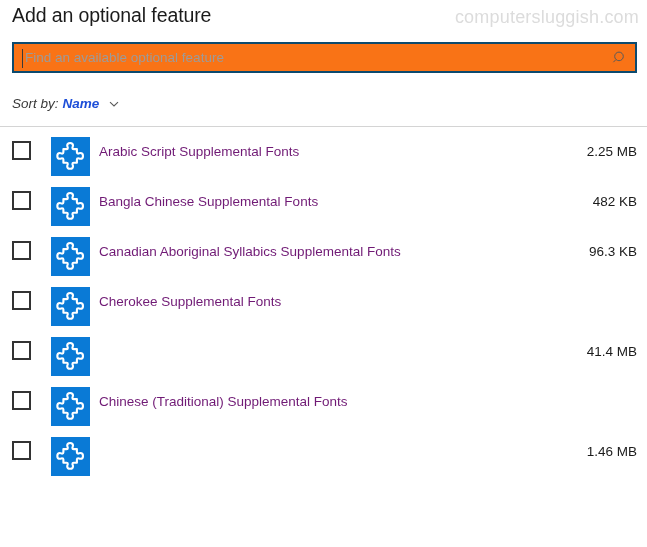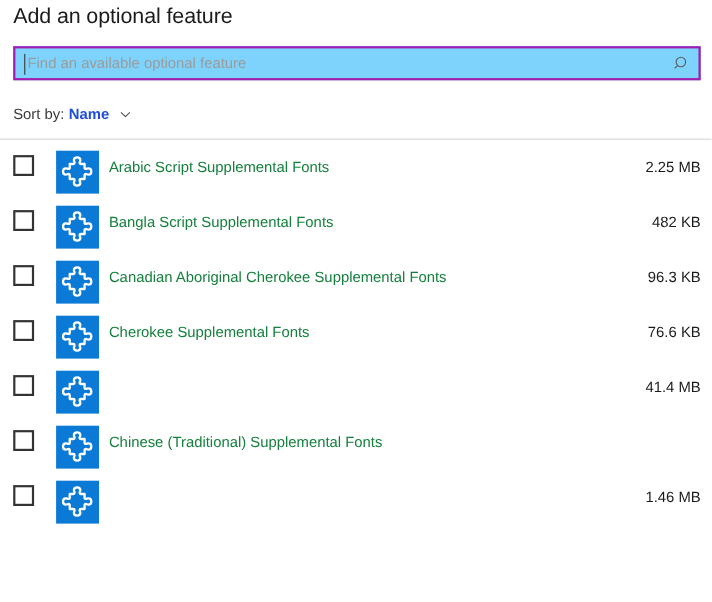--- a/index.html
+++ b/index.html
@@ -24,22 +24,22 @@
   .watermark{
     position:absolute;right:8px;top:7px;
     font-size:18px;font-weight:400;color:#dcdcdc;
     letter-spacing:0.2px;white-space:nowrap;
   }
 
   
   .search-wrap{
     position:absolute;left:12px;top:42px;
     width:625px;height:31px;
-    border:2px solid #a21caf;
-    background:#7dd3fc;
+    border:2px solid #0c4a6e;
+    background:#f97316;
     box-sizing:border-box;
   }
   .search-caret{
     position:absolute;left:8px;top:5px;
     width:1px;height:19px;background:#3a3a3a;
   }
   .search-input{
     position:absolute;left:11px;top:0;
     width:575px;height:27px;
     border:0;outline:0;background:transparent;
@@ -51,20 +51,21 @@
   .search-icon{
     position:absolute;right:7px;top:6px;
     width:16px;height:16px;
   }
 
   
   .sort-row{
     position:absolute;left:12px;top:96px;
     display:flex;align-items:center;gap:4px;
     cursor:default;
+    font-style:italic;
   }
   .sort-label{font-size:13.5px;color:#3a3a3a;font-weight:400;}
   .sort-value{font-size:13.5px;color:#1d4ed8;font-weight:700;}
   .sort-chevron{width:14px;height:14px;margin-left:4px;display:block;}
 
   
   .divider{
     position:absolute;left:0;top:126px;width:647px;height:1px;
     background:#d4d4d4;
   }
@@ -88,37 +89,38 @@
   .app-icon{
     position:absolute;left:51px;top:10px;
     width:39px;height:39px;
     background:#0a7ad6;
     display:block;
   }
   .app-icon svg{display:block;}
   .row-label{
     position:absolute;left:99px;top:0;
     height:50px;line-height:50px;
-    font-size:13.5px;color:#15803d;
+    font-size:13.5px;color:#701a75;
     white-space:nowrap;
   }
   .row-size{
     position:absolute;right:10px;top:0;
     height:50px;line-height:50px;
     font-size:13.5px;color:#1b1b1b;
     white-space:nowrap;
   }
 </style>
 </head>
 <body>
 
 <div class="page">
 
   <div class="header">
     <div class="page-title">Add an optional feature</div>
+    <div class="watermark">computersluggish.com</div>
   </div>
 
   <div class="search-wrap">
     <div class="search-caret"></div>
     <input class="search-input" type="text" placeholder="Find an available optional feature" style="">
     <span class="search-icon">
       <svg width="16" height="16" viewBox="0 0 16 16" fill="none">
         <circle cx="7" cy="6.4" r="4.3" stroke="#5a5a5a" stroke-width="1"></circle>
         <line x1="3.8" y1="9.7" x2="1.4" y2="12.2" stroke="#5a5a5a" stroke-width="1"></line>
       </svg>
@@ -148,42 +150,41 @@
         <span class="row-label">Arabic Script Supplemental Fonts</span>
         <span class="row-size">2.25 MB</span>
       </div>
       <div class="row">
         <span class="checkbox"></span>
         <span class="app-icon">
           <svg width="39" height="39" viewBox="0 0 39 39" fill="none">
             <path d="M16.2 8.6 C16.2 7.0 17.6 6.0 19.1 6.0 C20.7 6.0 22.0 7.0 22.0 8.6 C22.0 9.6 21.4 10.2 21.4 10.9 C21.4 11.6 22.0 12.1 22.7 12.1 L25.9 12.1 L25.9 15.3 C25.9 16.0 26.4 16.6 27.1 16.6 C27.8 16.6 28.4 16.0 29.4 16.0 C31.0 16.0 32.0 17.3 32.0 18.9 C32.0 20.4 31.0 21.8 29.4 21.8 C28.4 21.8 27.8 21.2 27.1 21.2 C26.4 21.2 25.9 21.8 25.9 22.5 L25.9 25.7 L22.7 25.7 C22.0 25.7 21.4 26.2 21.4 26.9 C21.4 27.6 22.0 28.2 22.0 29.2 C22.0 30.8 20.7 31.8 19.1 31.8 C17.6 31.8 16.2 30.8 16.2 29.2 C16.2 28.2 16.8 27.6 16.8 26.9 C16.8 26.2 16.3 25.7 15.6 25.7 L12.4 25.7 L12.4 22.5 C12.4 21.8 11.8 21.2 11.1 21.2 C10.4 21.2 9.9 21.8 8.9 21.8 C7.3 21.8 6.3 20.4 6.3 18.9 C6.3 17.3 7.3 16.0 8.9 16.0 C9.9 16.0 10.4 16.6 11.1 16.6 C11.8 16.6 12.4 16.0 12.4 15.3 L12.4 12.1 L15.6 12.1 C16.3 12.1 16.8 11.6 16.8 10.9 C16.8 10.2 16.2 9.6 16.2 8.6 Z" stroke="#ffffff" stroke-width="2.1" stroke-linejoin="round" fill="none"></path>
           </svg>
         </span>
-        <span class="row-label">Bangla Script Supplemental Fonts</span>
+        <span class="row-label">Bangla Chinese Supplemental Fonts</span>
         <span class="row-size">482 KB</span>
       </div>
       <div class="row">
         <span class="checkbox"></span>
         <span class="app-icon">
           <svg width="39" height="39" viewBox="0 0 39 39" fill="none">
             <path d="M16.2 8.6 C16.2 7.0 17.6 6.0 19.1 6.0 C20.7 6.0 22.0 7.0 22.0 8.6 C22.0 9.6 21.4 10.2 21.4 10.9 C21.4 11.6 22.0 12.1 22.7 12.1 L25.9 12.1 L25.9 15.3 C25.9 16.0 26.4 16.6 27.1 16.6 C27.8 16.6 28.4 16.0 29.4 16.0 C31.0 16.0 32.0 17.3 32.0 18.9 C32.0 20.4 31.0 21.8 29.4 21.8 C28.4 21.8 27.8 21.2 27.1 21.2 C26.4 21.2 25.9 21.8 25.9 22.5 L25.9 25.7 L22.7 25.7 C22.0 25.7 21.4 26.2 21.4 26.9 C21.4 27.6 22.0 28.2 22.0 29.2 C22.0 30.8 20.7 31.8 19.1 31.8 C17.6 31.8 16.2 30.8 16.2 29.2 C16.2 28.2 16.8 27.6 16.8 26.9 C16.8 26.2 16.3 25.7 15.6 25.7 L12.4 25.7 L12.4 22.5 C12.4 21.8 11.8 21.2 11.1 21.2 C10.4 21.2 9.9 21.8 8.9 21.8 C7.3 21.8 6.3 20.4 6.3 18.9 C6.3 17.3 7.3 16.0 8.9 16.0 C9.9 16.0 10.4 16.6 11.1 16.6 C11.8 16.6 12.4 16.0 12.4 15.3 L12.4 12.1 L15.6 12.1 C16.3 12.1 16.8 11.6 16.8 10.9 C16.8 10.2 16.2 9.6 16.2 8.6 Z" stroke="#ffffff" stroke-width="2.1" stroke-linejoin="round" fill="none"></path>
           </svg>
         </span>
-        <span class="row-label">Canadian Aboriginal Cherokee Supplemental Fonts</span>
+        <span class="row-label">Canadian Aboriginal Syllabics Supplemental Fonts</span>
         <span class="row-size">96.3 KB</span>
       </div>
       <div class="row">
         <span class="checkbox"></span>
         <span class="app-icon">
           <svg width="39" height="39" viewBox="0 0 39 39" fill="none">
             <path d="M16.2 8.6 C16.2 7.0 17.6 6.0 19.1 6.0 C20.7 6.0 22.0 7.0 22.0 8.6 C22.0 9.6 21.4 10.2 21.4 10.9 C21.4 11.6 22.0 12.1 22.7 12.1 L25.9 12.1 L25.9 15.3 C25.9 16.0 26.4 16.6 27.1 16.6 C27.8 16.6 28.4 16.0 29.4 16.0 C31.0 16.0 32.0 17.3 32.0 18.9 C32.0 20.4 31.0 21.8 29.4 21.8 C28.4 21.8 27.8 21.2 27.1 21.2 C26.4 21.2 25.9 21.8 25.9 22.5 L25.9 25.7 L22.7 25.7 C22.0 25.7 21.4 26.2 21.4 26.9 C21.4 27.6 22.0 28.2 22.0 29.2 C22.0 30.8 20.7 31.8 19.1 31.8 C17.6 31.8 16.2 30.8 16.2 29.2 C16.2 28.2 16.8 27.6 16.8 26.9 C16.8 26.2 16.3 25.7 15.6 25.7 L12.4 25.7 L12.4 22.5 C12.4 21.8 11.8 21.2 11.1 21.2 C10.4 21.2 9.9 21.8 8.9 21.8 C7.3 21.8 6.3 20.4 6.3 18.9 C6.3 17.3 7.3 16.0 8.9 16.0 C9.9 16.0 10.4 16.6 11.1 16.6 C11.8 16.6 12.4 16.0 12.4 15.3 L12.4 12.1 L15.6 12.1 C16.3 12.1 16.8 11.6 16.8 10.9 C16.8 10.2 16.2 9.6 16.2 8.6 Z" stroke="#ffffff" stroke-width="2.1" stroke-linejoin="round" fill="none"></path>
           </svg>
         </span>
         <span class="row-label">Cherokee Supplemental Fonts</span>
-        <span class="row-size">76.6 KB</span>
       </div>
       <div class="row">
         <span class="checkbox"></span>
         <span class="app-icon">
           <svg width="39" height="39" viewBox="0 0 39 39" fill="none">
             <path d="M16.2 8.6 C16.2 7.0 17.6 6.0 19.1 6.0 C20.7 6.0 22.0 7.0 22.0 8.6 C22.0 9.6 21.4 10.2 21.4 10.9 C21.4 11.6 22.0 12.1 22.7 12.1 L25.9 12.1 L25.9 15.3 C25.9 16.0 26.4 16.6 27.1 16.6 C27.8 16.6 28.4 16.0 29.4 16.0 C31.0 16.0 32.0 17.3 32.0 18.9 C32.0 20.4 31.0 21.8 29.4 21.8 C28.4 21.8 27.8 21.2 27.1 21.2 C26.4 21.2 25.9 21.8 25.9 22.5 L25.9 25.7 L22.7 25.7 C22.0 25.7 21.4 26.2 21.4 26.9 C21.4 27.6 22.0 28.2 22.0 29.2 C22.0 30.8 20.7 31.8 19.1 31.8 C17.6 31.8 16.2 30.8 16.2 29.2 C16.2 28.2 16.8 27.6 16.8 26.9 C16.8 26.2 16.3 25.7 15.6 25.7 L12.4 25.7 L12.4 22.5 C12.4 21.8 11.8 21.2 11.1 21.2 C10.4 21.2 9.9 21.8 8.9 21.8 C7.3 21.8 6.3 20.4 6.3 18.9 C6.3 17.3 7.3 16.0 8.9 16.0 C9.9 16.0 10.4 16.6 11.1 16.6 C11.8 16.6 12.4 16.0 12.4 15.3 L12.4 12.1 L15.6 12.1 C16.3 12.1 16.8 11.6 16.8 10.9 C16.8 10.2 16.2 9.6 16.2 8.6 Z" stroke="#ffffff" stroke-width="2.1" stroke-linejoin="round" fill="none"></path>
           </svg>
         </span>
         <span class="row-size">41.4 MB</span>
       </div>

